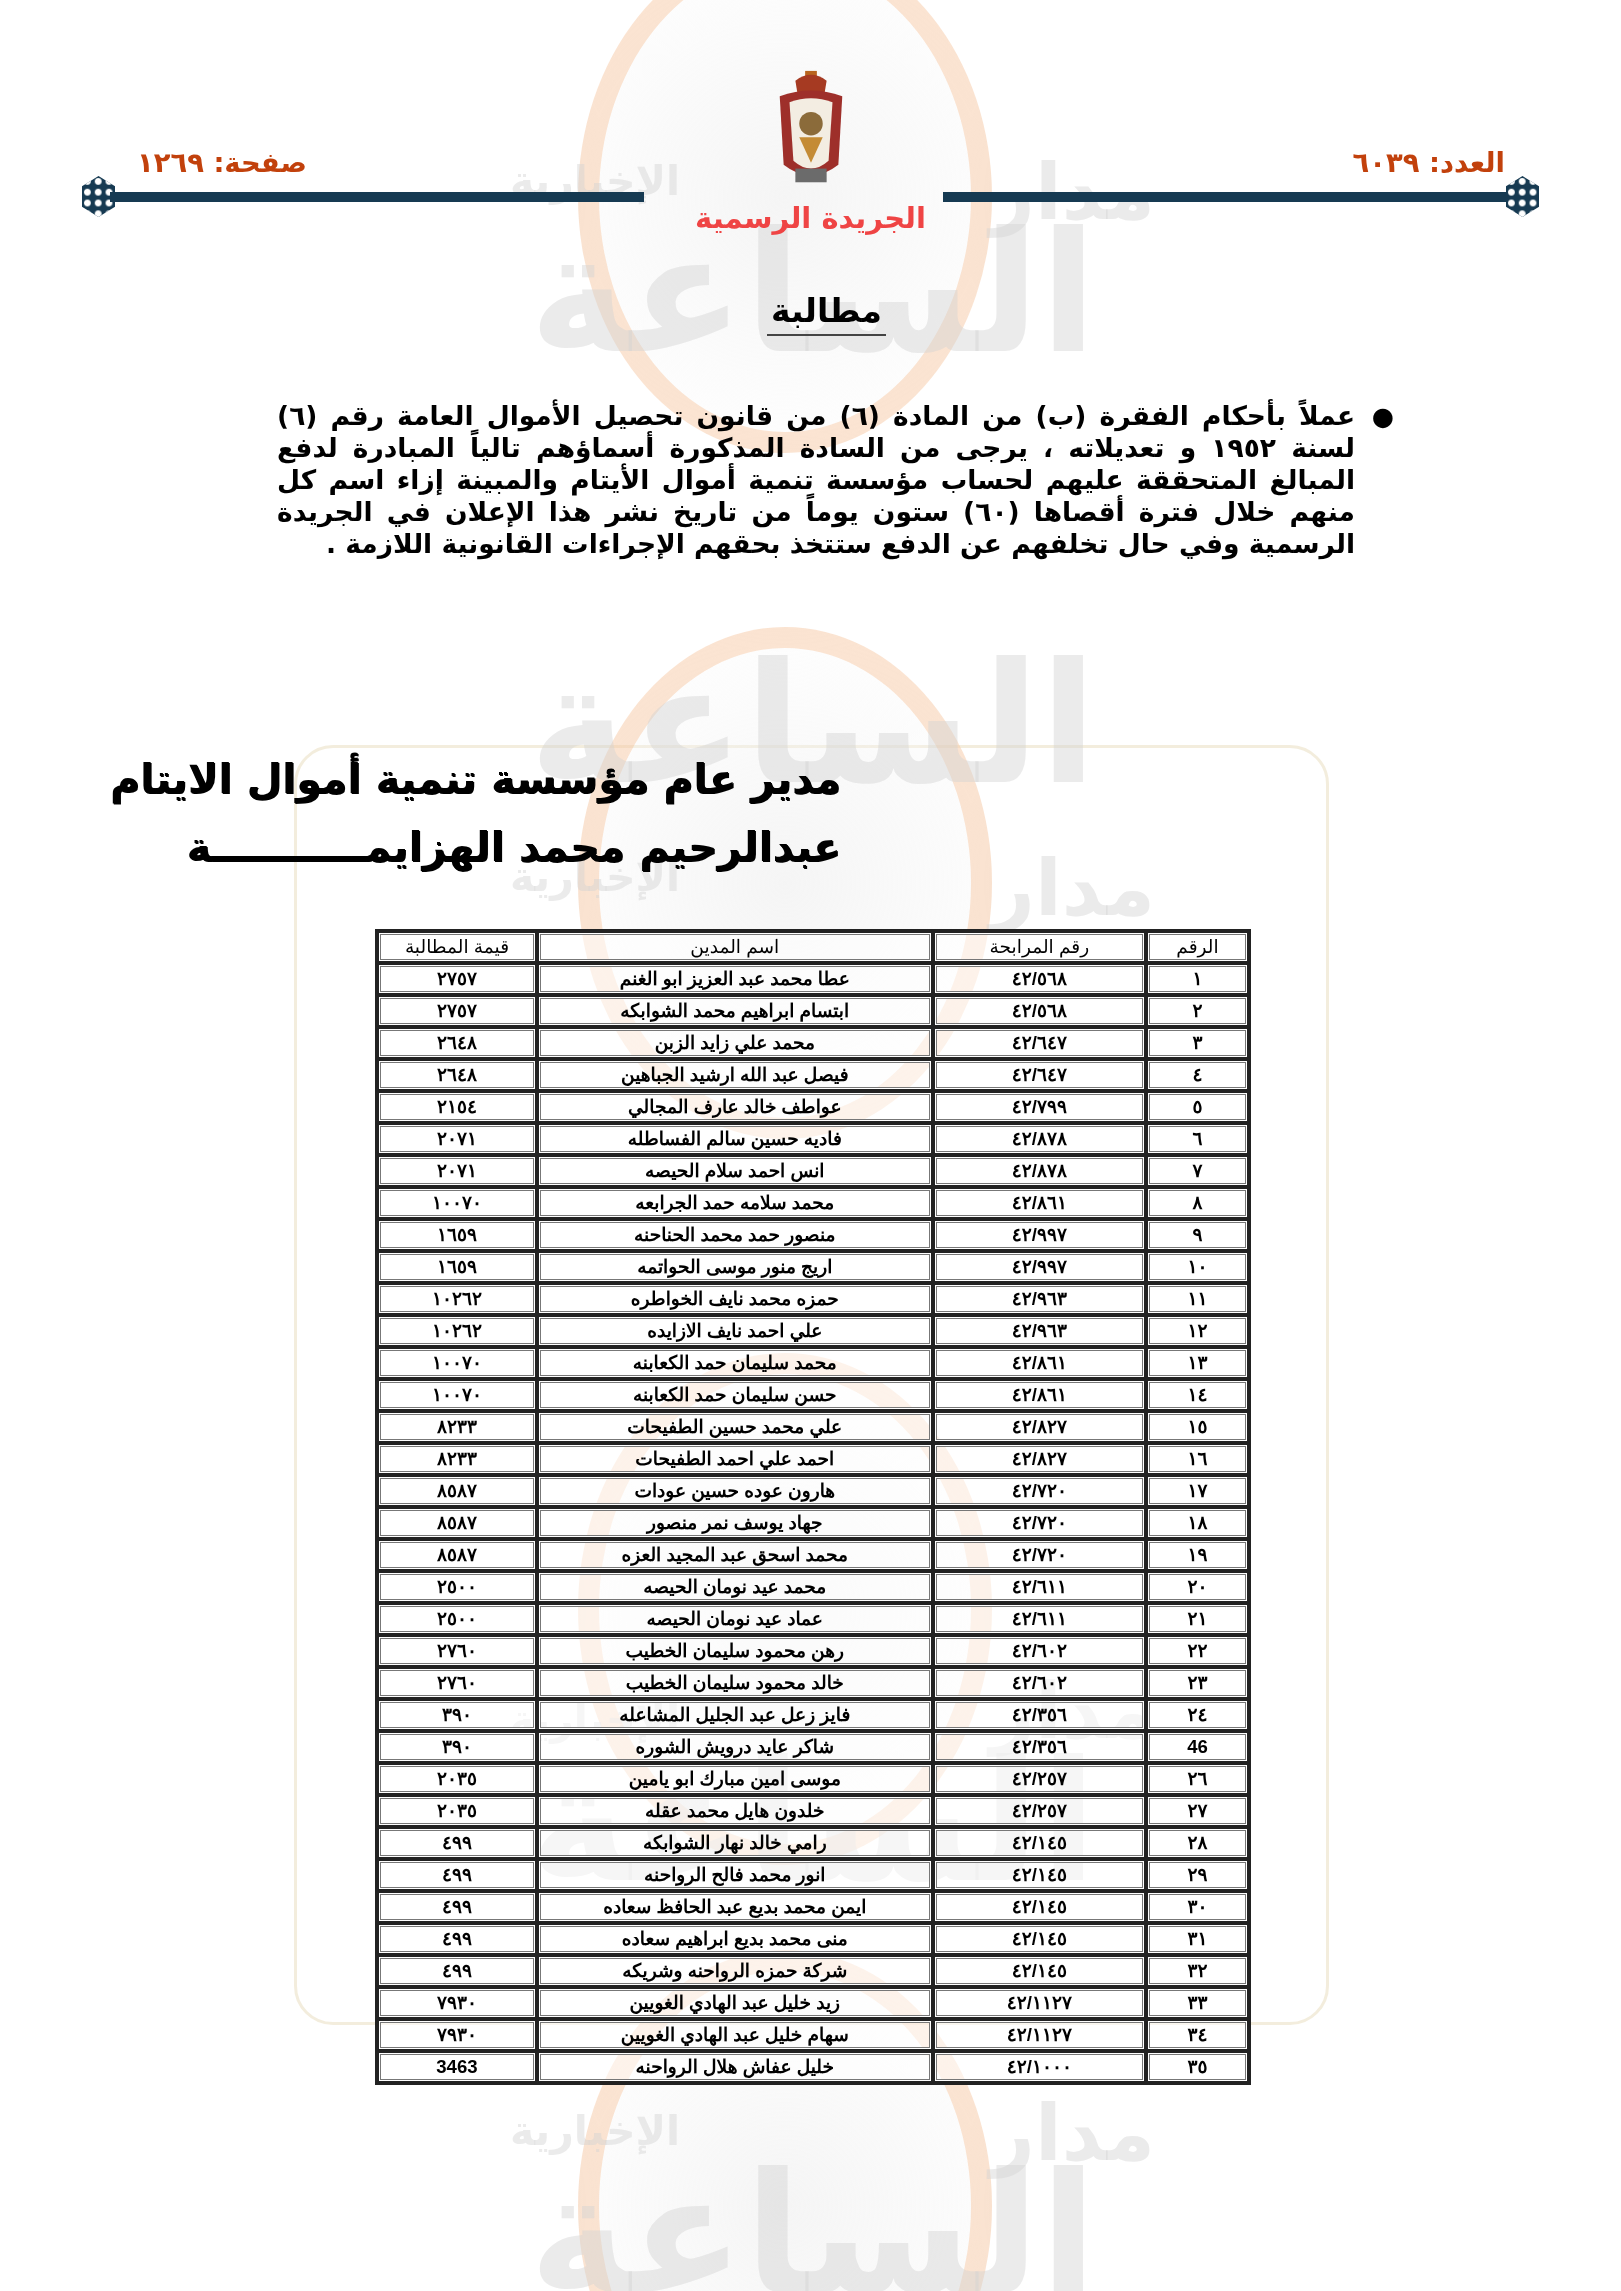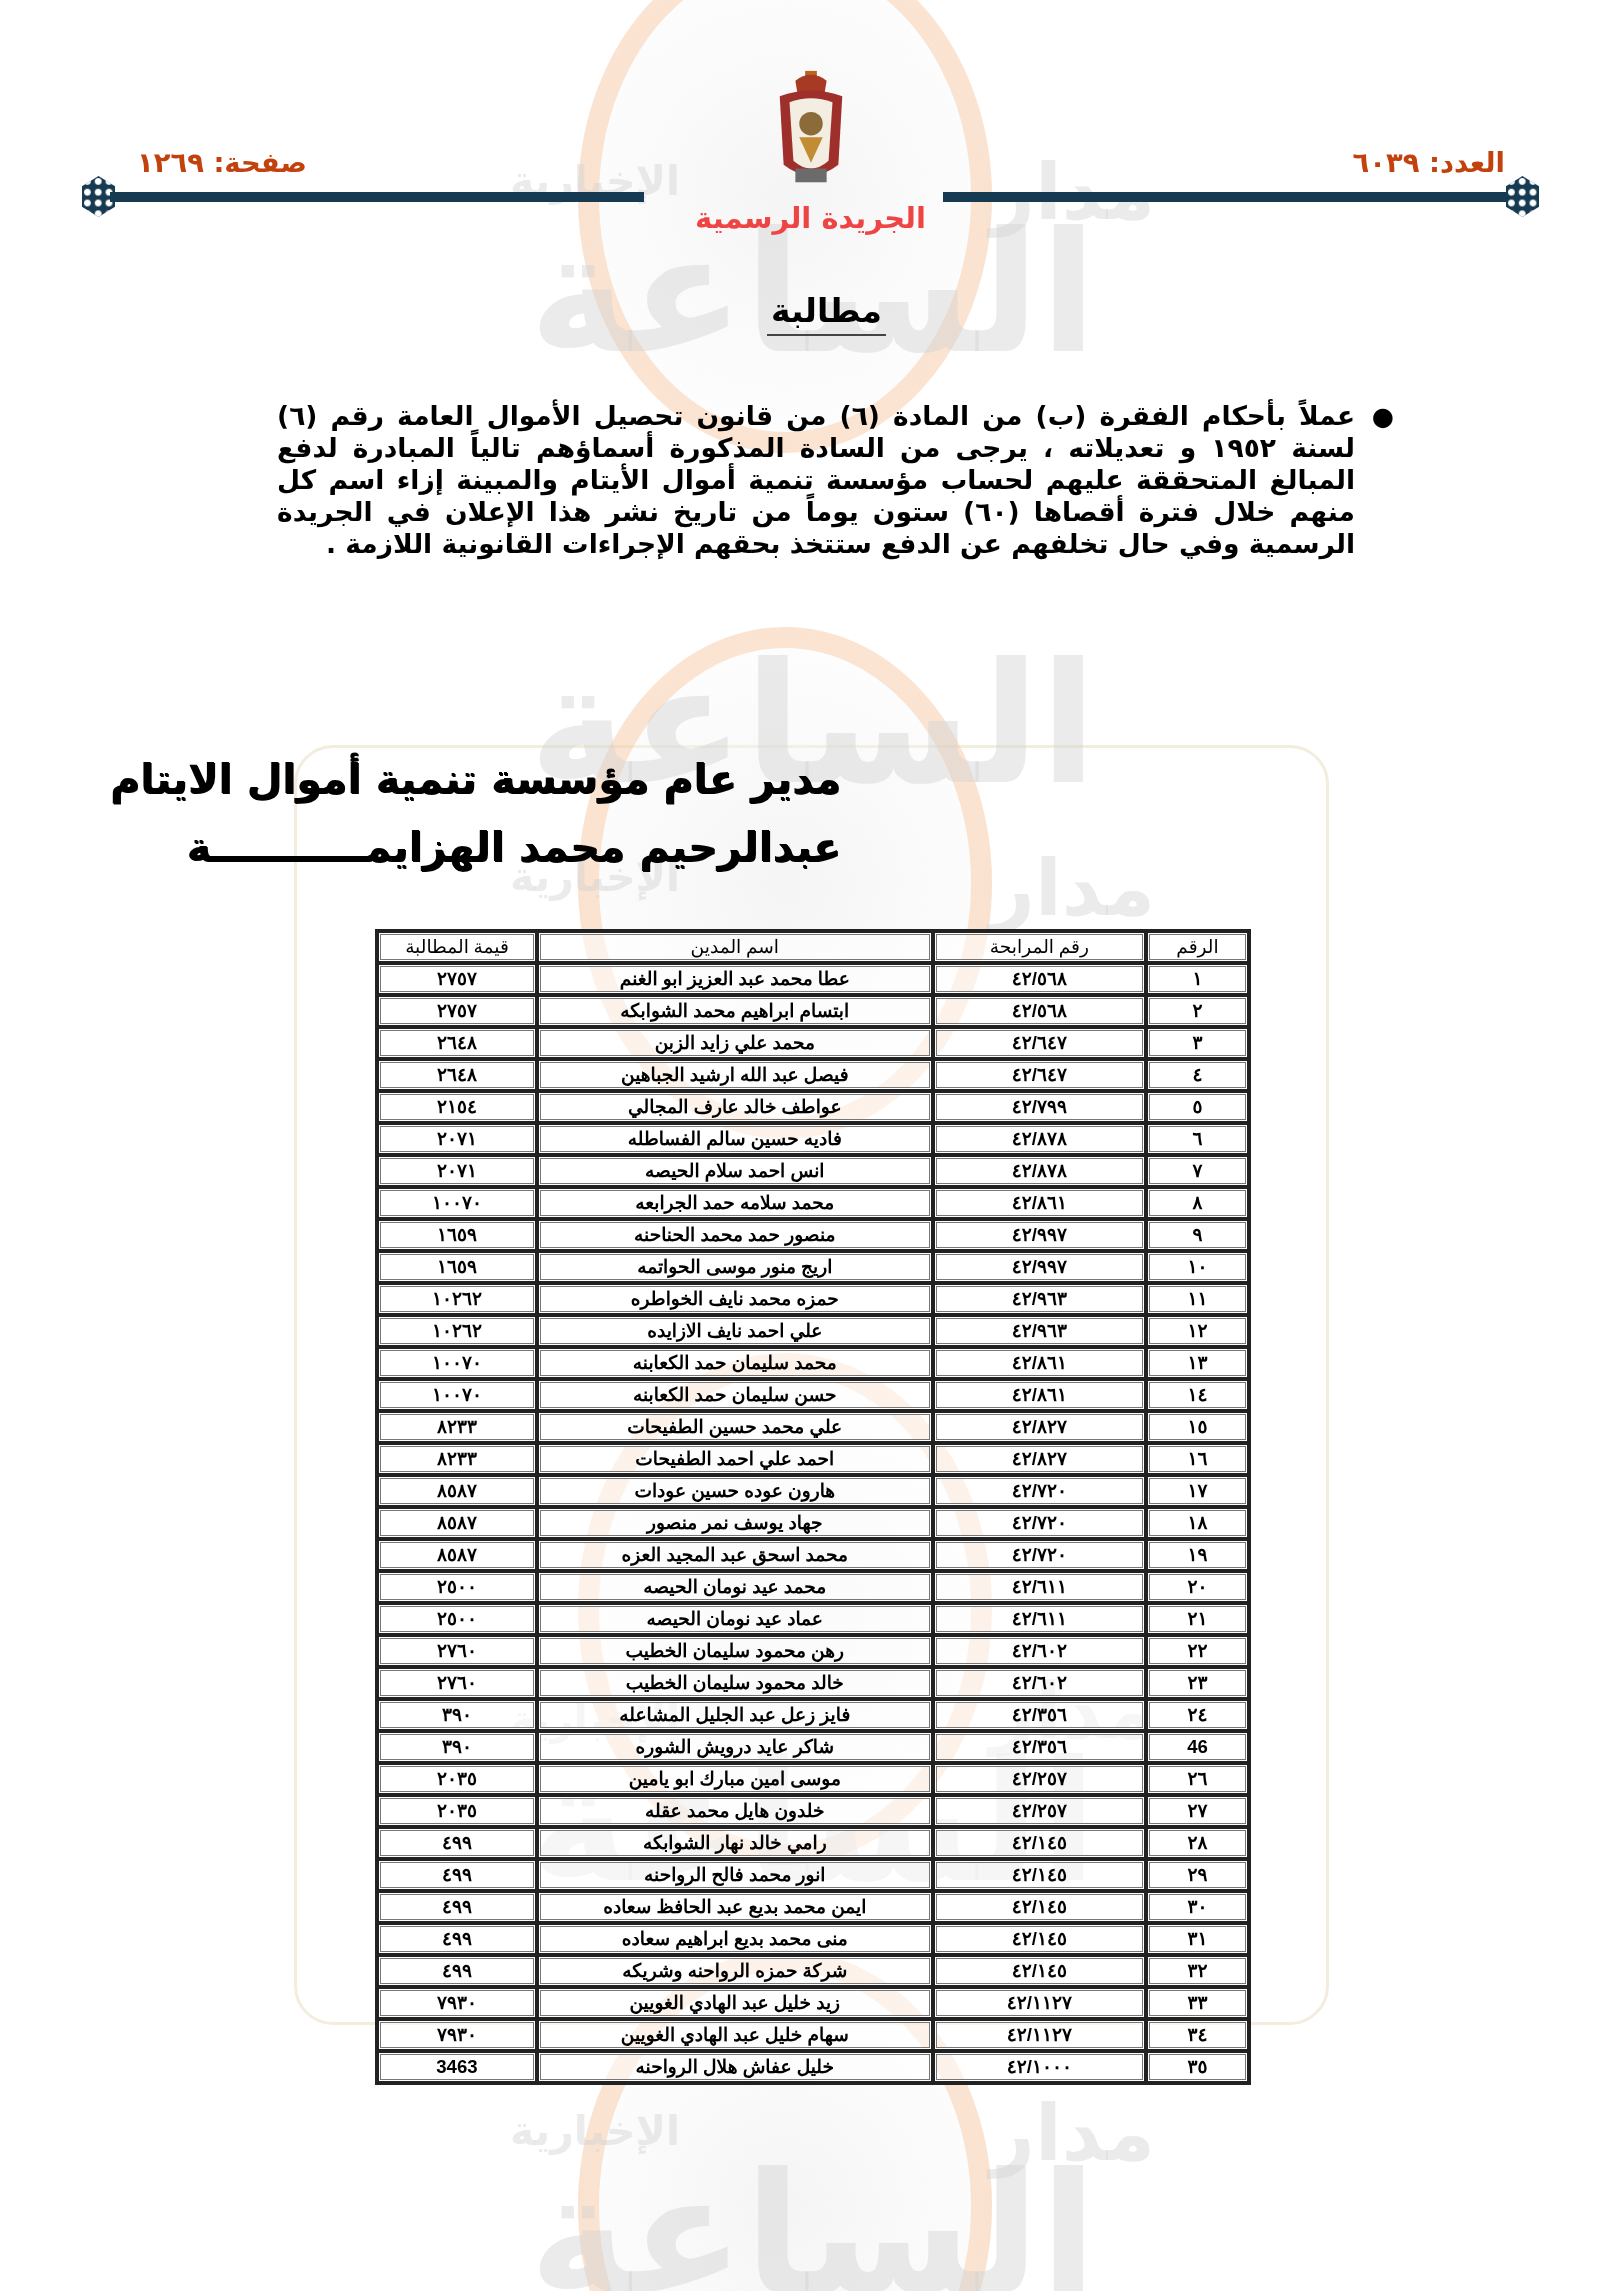--- a/index.html
+++ b/index.html
@@ -56,21 +56,21 @@
   table.claims {
     position:absolute; left:375px; top:929px; width:876px;
     border-collapse:separate; border-spacing:0; direction:rtl;
     border:2.9px double #222; background:rgba(255,255,255,0.55);
   }
   table.claims th, table.claims td {
     border:2px solid #222; box-shadow:inset 0 0 0 1px #fff, inset 0 0 0 2px #777;
     height:28px; padding:0 5.9px; text-align:center;
     font-family:"Liberation Sans", sans-serif;
   }
-  table.claims th { font-size:18.6px; font-weight:normal;font-family:Liberation Serif, serif; }
+  table.claims th { font-size:18.6px; font-weight:normal; }
   table.claims td { font-size:18.6px; font-weight:bold; }
   .col-num { width:91px; }
   .col-mur { width:209px; }
   .col-name { width:406px; }
   .col-val { width:151px; }
 </style>
 </head>
 <body>
 
 <div class="wm wm-emblem" style="left:294px; top:745px; width:1029px; height:1274px;"></div>

